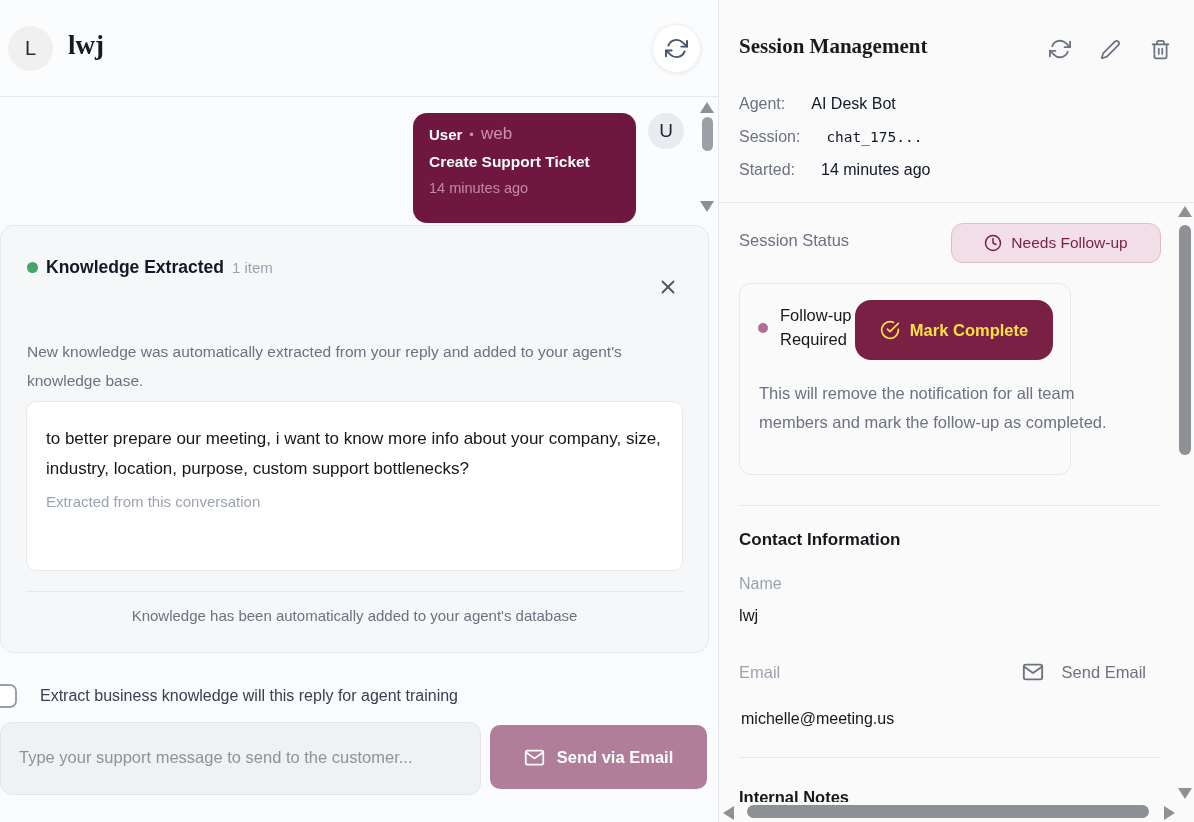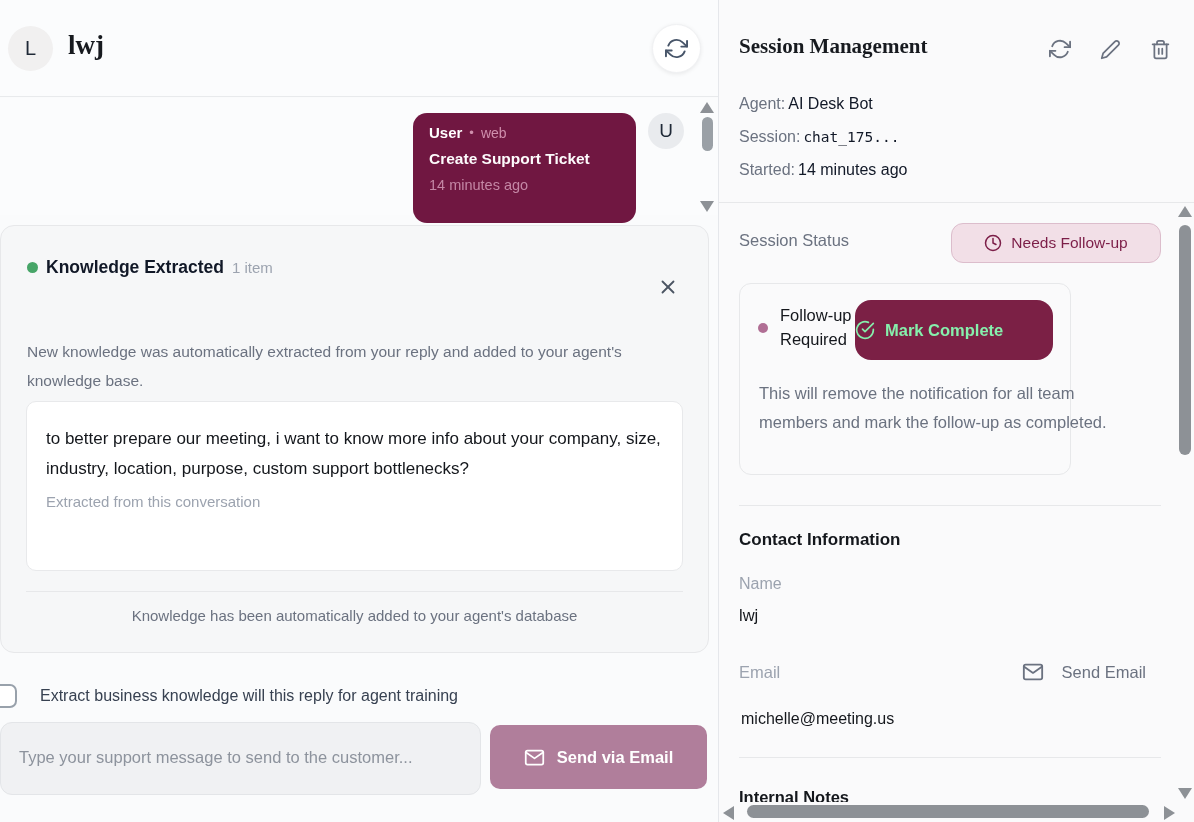--- a/index.html
+++ b/index.html
@@ -18,21 +18,21 @@
   .chat-title { position:absolute; left:68px; top:30px; font-family:"Liberation Serif", serif;
                 font-size:27px; font-weight:600; color:#171a1f; }
   .refresh-btn { position:absolute; left:652px; top:24px; width:49px; height:49px; border-radius:50%;
                  background:#ffffff; border:1px solid #f0f1f3; box-shadow:0 1px 4px rgba(0,0,0,.08);
                  display:flex; align-items:center; justify-content:center; color:#475569; cursor:pointer; }
 
   .chat-area { position:absolute; left:0; top:98px; width:718px; height:117px; background:#fbfcfd; }
   .bubble { position:absolute; left:413px; top:15px; width:223px; height:110px; border-radius:14px;
             background:#701741; color:#ffffff; padding:11px 16px; }
   .bubble-row1 { font-size:15px; font-weight:700; display:flex; align-items:center; gap:7px; }
-  .bubble-channel { color:#cf8fac; font-weight:400; font-size:14px; }
+  .bubble-channel { color:#cf8fac; font-weight:400; font-size:17px; }
   .bubble-dot { color:#cf8fac; font-size:13px; font-weight:400; }
   .bubble-text { margin-top:9px; font-size:15.5px; font-weight:600; color:#fdfbfc; white-space:nowrap; }
   .bubble-time { margin-top:9px; font-size:14.5px; color:#c487a5; }
   .avatar-u { position:absolute; left:648px; top:15px; width:36px; height:36px; border-radius:50%;
               background:#e9ebee; display:flex; align-items:center; justify-content:center;
               font-size:19px; color:#1f2937; }
   .chat-scrollbar { position:absolute; left:699px; top:4px; width:16px; height:110px; }
   .tri-up    { width:0; height:0; border-left:7px solid transparent; border-right:7px solid transparent;
                border-bottom:11px solid #8d9196; margin:0 auto; }
   .tri-down  { width:0; height:0; border-left:7px solid transparent; border-right:7px solid transparent;
@@ -75,21 +75,21 @@
 
   
   .right-pane { position:absolute; left:718px; top:0; width:476px; height:822px; background:#fafafb;
                 border-left:1px solid #e5e7eb; }
   .sm-title { position:absolute; left:20px; top:34px; font-family:"Liberation Serif", serif;
               font-size:21px; font-weight:700; color:#171a1f; }
   .sm-icons { position:absolute; right:22px; top:37px; display:flex; gap:26px; color:#6b7280; }
   .sm-icon-btn { background:none; border:none; color:#6b7280; cursor:pointer; width:24px; height:24px;
                  display:flex; align-items:center; justify-content:center; }
 
-  .info-row { position:absolute; left:20px; font-size:16px; display:flex; align-items:baseline; gap:3px; }
+  .info-row { position:absolute; left:20px; font-size:16px; display:flex; align-items:baseline; gap:26px; }
   .info-label { color:#6b7280; }
   .info-value { color:#111827; }
   .mono { font-family:"DejaVu Sans Mono", monospace; font-size:14.5px; }
   .row-agent { top:95px; }
   .row-session { top:128px; }
   .row-started { top:161px; }
 
   .divider { position:absolute; height:1px; background:#e7e8ea; }
   .div-1 { left:0; top:202px; width:476px; }
   .div-2 { left:20px; top:505px; width:422px; }
@@ -99,22 +99,22 @@
   .status-badge { position:absolute; left:232px; top:223px; width:210px; height:40px; border-radius:12px;
                   background:#f2dfe7; border:1px solid #dcbdcc; color:#7c1e48; font-size:15.5px;
                   display:flex; align-items:center; justify-content:center; gap:9px; cursor:pointer; }
 
   .fu-card { position:absolute; left:20px; top:283px; width:332px; height:192px; border:1px solid #e7e8ea;
              border-radius:12px; background:#fafafb; }
   .fu-left { position:absolute; left:18px; top:20px; display:flex; align-items:center; gap:12px; }
   .fu-dot { width:10px; height:10px; border-radius:50%; background:#b06e94; flex:none; }
   .fu-title { font-size:16.5px; color:#14171c; width:110px; line-height:1.45; }
   .mark-btn { position:absolute; right:17px; top:16px; width:198px; height:60px; border:none;
-              border-radius:16px; background:#7b2045; color:#86efac; font-family:"Liberation Sans", sans-serif;
-              font-size:16.5px; font-weight:700; display:flex; align-items:center; justify-content:flex-start;
+              border-radius:16px; background:#7b2045; color:#fde047; font-family:"Liberation Sans", sans-serif;
+              font-size:16.5px; font-weight:700; display:flex; align-items:center; justify-content:center;
               gap:10px; cursor:pointer; }
   .fu-desc { position:absolute; left:19px; top:95px; width:378px; font-size:16.5px; line-height:1.75;
              color:#6b7280; }
 
   .ci-title { position:absolute; left:20px; top:530px; font-size:17px; font-weight:700; color:#14171c; }
   .ci-name-label { position:absolute; left:20px; top:575px; font-size:16px; color:#9ca3af; }
   .ci-name { position:absolute; left:20px; top:606px; font-size:16.5px; color:#14171c; }
   .ci-email-label { position:absolute; left:20px; top:663px; font-size:16.5px; color:#9ca3af; }
   .ci-send-email { position:absolute; right:48px; top:661px; display:flex; align-items:center; gap:18px;
                    color:#6b7280; font-size:16.5px; background:none; border:none; cursor:pointer;

